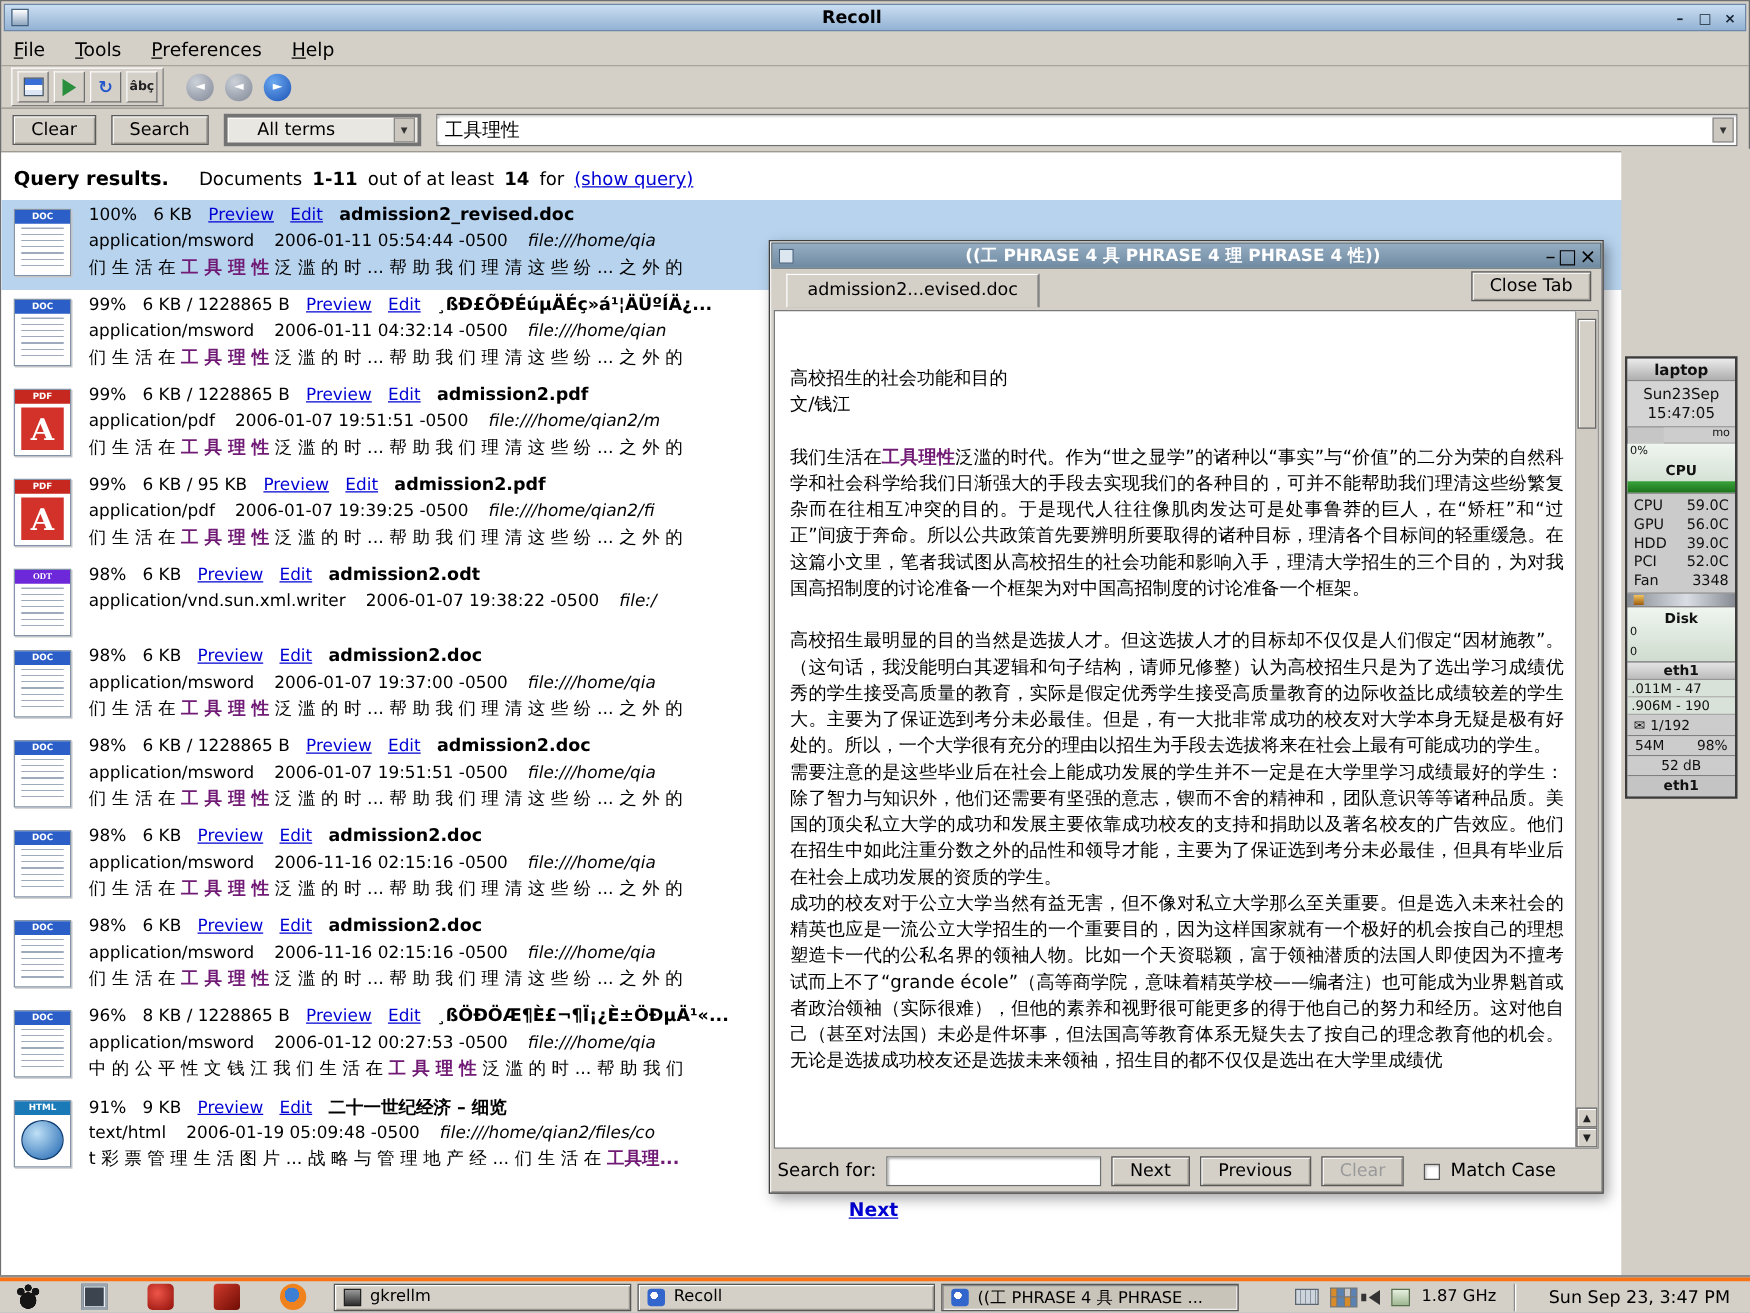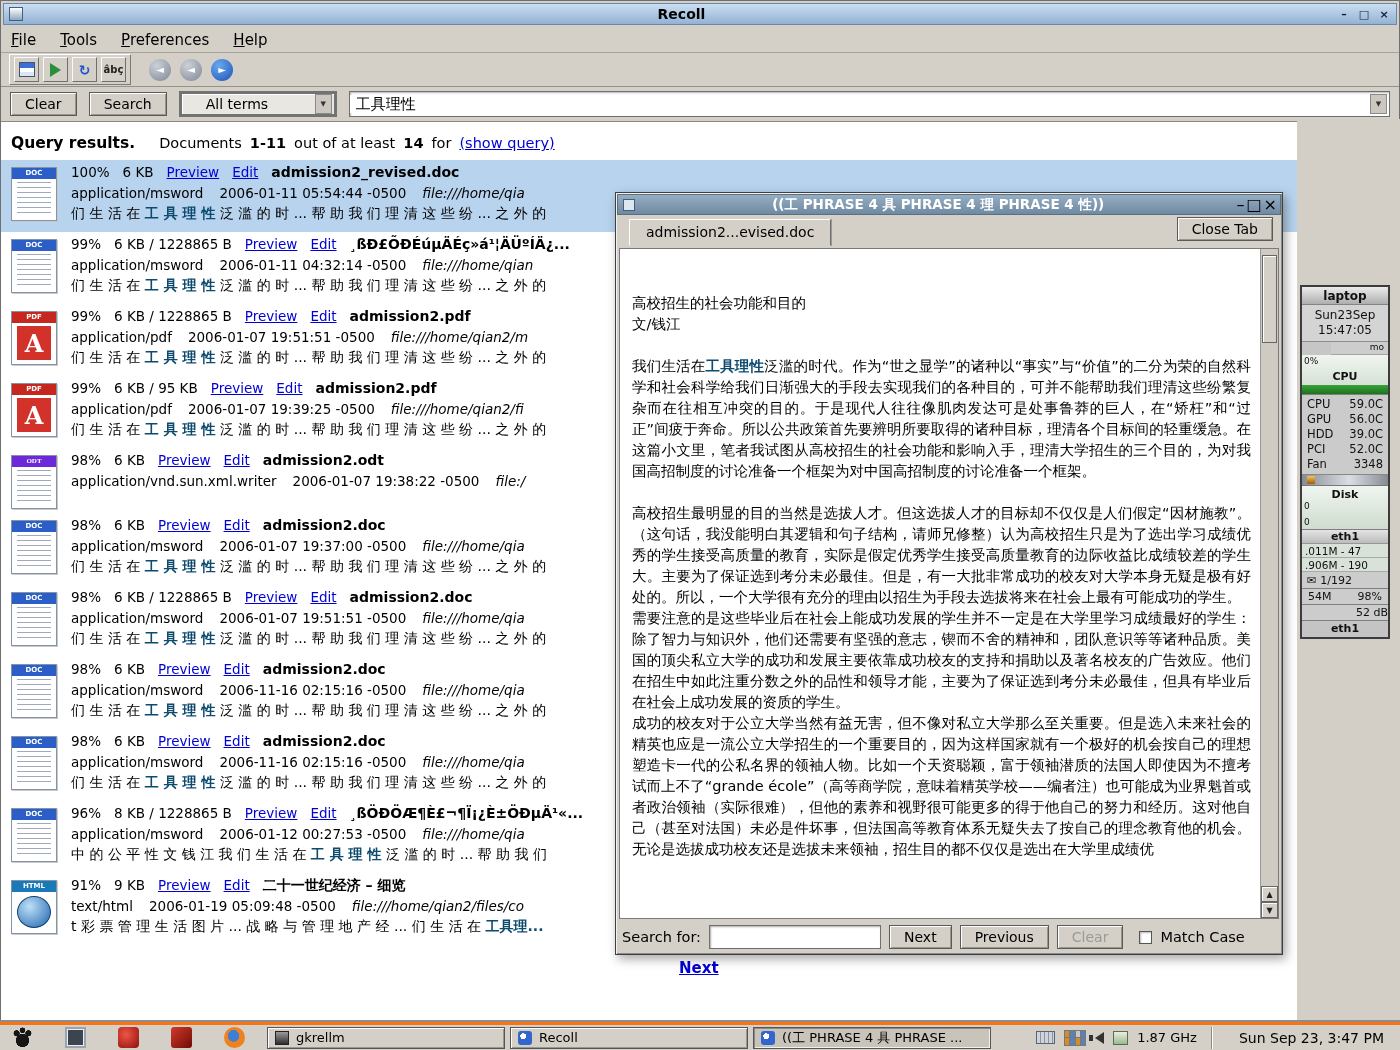--- a/index.html
+++ b/index.html
@@ -69,21 +69,21 @@
     display:flex; align-items:center; justify-content:center; font-family:"DejaVu Serif",serif; }
   .icon-html .ric-band { background:#1a7ab8; }
   .icon-html .ric-body { background:radial-gradient(circle at 36% 32%,#bfe0f6,#1c64b0); border-radius:50%;
     top:15px; left:5px; right:5px; bottom:5px; border:1px solid #0d3d70; }
   .rtext { min-width:0; }
   .line1 { font-size:13.5px; height:21px; display:flex; align-items:baseline; gap:13px; white-space:nowrap; }
   .fname { font-weight:bold; font-size:14px; }
   .line2 { font-size:13.5px; height:20px; display:flex; gap:16px; white-space:nowrap; }
   .rurl { font-style:italic; }
   .line3 { font-size:14px; height:23px; white-space:nowrap; }
-  .term { color:#0c4a6e; font-weight:bold; }
+  .term { color:#701a75; font-weight:bold; }
   .next-link { margin:14px 0 0 678px; font-size:15px; font-weight:bold; display:inline-block; }
 
   
   .desk-right { position:absolute; left:1297px; top:119px; width:103px; height:903px; background:#d3cfc7; z-index:5; }
   .gkrellm { position:absolute; left:1300px; top:285px; width:90px; background:#c6c6c6; border:2px solid #3c3c3c;
     font-size:11px; color:#101010; z-index:6; }
   .gk-host { height:18px; text-align:center; font-weight:bold; font-size:12px; line-height:18px;
     background:linear-gradient(#ebebeb,#aeaeae); border-bottom:1px solid #848484; }
   .gk-clock { padding:3px 0; text-align:center; line-height:15px; font-size:12px; background:#d4d4d4; border-bottom:1px solid #8e8e8e; }
   .gk-mo { height:13px; text-align:right; padding-right:4px; font-size:9px; border-bottom:1px solid #a4a4a4; background:#cdcdcd;margin-left:29px; }
@@ -99,21 +99,21 @@
   .gk-disk { height:44px; }
   .gk-disk .gk-chart-label { bottom:auto; top:2px; }
   .gk-d0a { position:absolute; left:2px; top:15px; font-size:9px; }
   .gk-d0b { position:absolute; left:2px; bottom:2px; font-size:9px; }
   .gk-net-label { text-align:center; height:14px; line-height:14px; font-weight:bold; font-size:11px;
     background:linear-gradient(#e4e4e4,#bcbcbc); border-bottom:1px solid #979797; }
   .gk-net-line { height:14px; line-height:14px; padding:0 3px; font-size:10.5px; white-space:nowrap; overflow:hidden;
     background:#d9e2d9; border-bottom:1px solid #a9a9a9; }
   .gk-mail { height:17px; display:flex; align-items:center; gap:4px; padding:0 5px; border-bottom:1px solid #808080; background:#cccccc; }
   .gk-mem { display:flex; justify-content:space-between; padding:1px 6px; height:16px; border-bottom:1px solid #808080; background:#cccccc; }
-  .gk-vol { height:16px; line-height:15px; text-align:right; border-bottom:1px solid #808080; background:#cccccc; }
+  .gk-vol { height:16px; line-height:15px; text-align:center; border-bottom:1px solid #808080; background:#cccccc; }
   .gk-eth2 { height:16px; line-height:16px; text-align:center; font-weight:bold; background:#c4c4c4; }
 
   
   .preview-window { position:absolute; left:615px; top:162px; width:668px; height:763px; z-index:10;
     background:#d4d0c8; border:1px solid #3f3f3f; box-shadow:inset 1px 1px 0 #f2f2f2, inset -1px -1px 0 #8a8a8a, 3px 4px 10px rgba(0,0,0,.35);
     display:flex; flex-direction:column; padding:1px;margin-top:30px; }
   .pv-titlebar { height:21px; background:linear-gradient(#96adc2,#6e8aa2); border:1px solid #59707f;
     display:flex; align-items:center; flex:none; }
   .pv-ticon { width:12px; height:12px; margin:0 5px; background:#dde7f0; border:1px solid #44607c; flex:none; }
   .pv-title { flex:1; text-align:center; color:#fff; font-weight:bold; font-size:13.5px; white-space:nowrap; overflow:hidden; }

